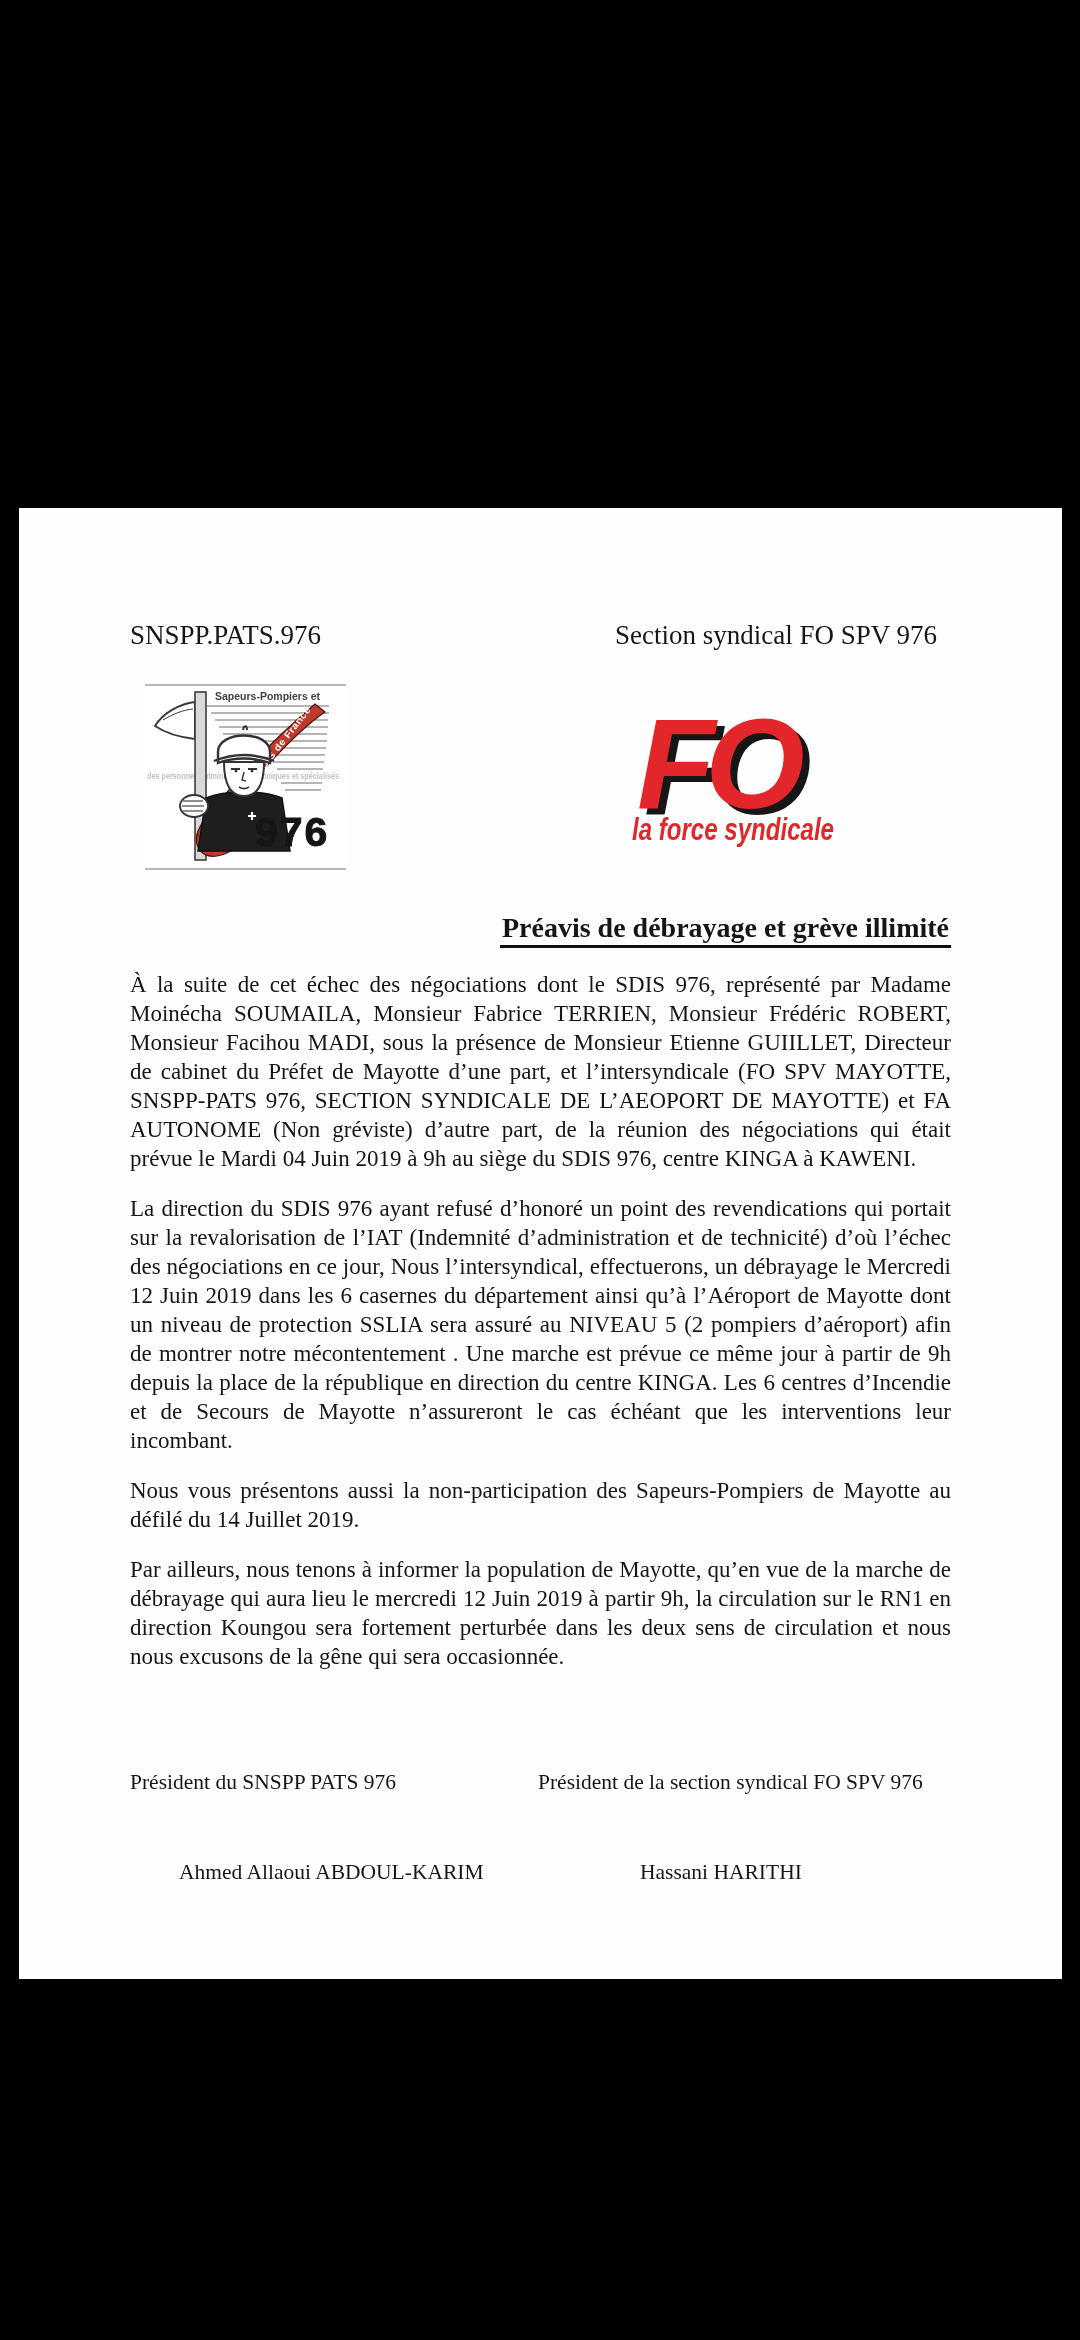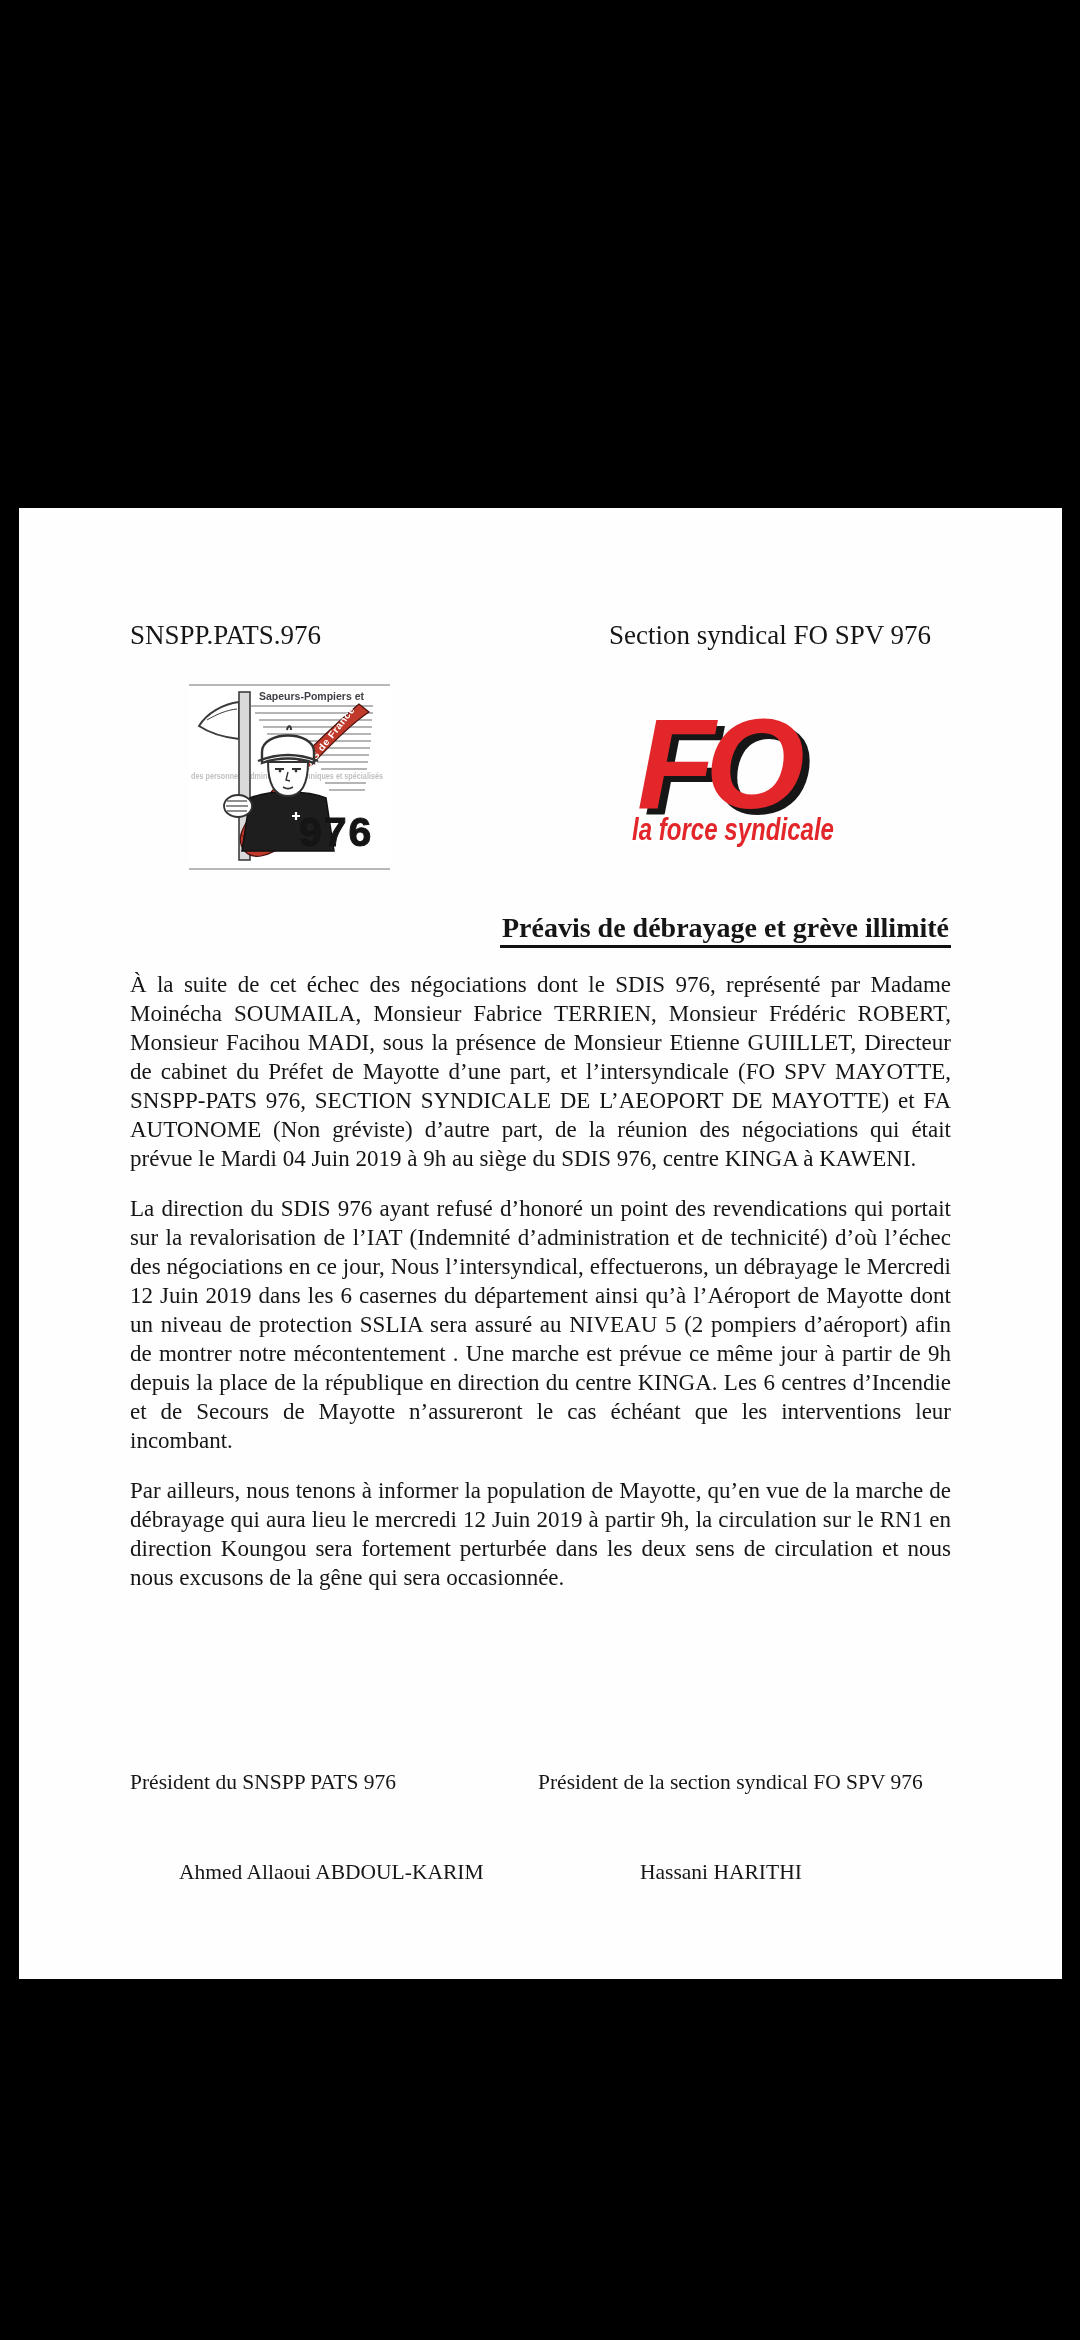--- a/index.html
+++ b/index.html
@@ -11,26 +11,26 @@
   .page {
     position:absolute; left:19px; top:508px;
     width:1043px; height:1471px;
     background:#fefefe; color:#161616;
   }
   .org-header {
     position:absolute; left:111px; top:112px; width:821px;
     display:flex; justify-content:space-between;
     font-size:27px; white-space:nowrap;gap:20px;
   }
-  .org-header .right { margin-right:20px;font-family:Liberation Serif, serif; }
+  .org-header .right { margin-right:14px;font-family:Liberation Serif, serif; }
   .logo-snspp {
     position:absolute; left:126px; top:176px;
     width:201px; height:186px; box-sizing:border-box;
     border-top:2px solid #b8b8b8; border-bottom:2px solid #b8b8b8;
-    overflow:hidden; background:#fff;margin-left:44px;
+    overflow:hidden; background:#fff;
   }
   .logo-fo {
     position:absolute; left:609px; top:184px;
     width:214px; height:160px; overflow:hidden;
   }
   .doc-title {
     position:absolute; left:111px; top:404px; width:821px;
     text-align:right; font-size:28px; font-weight:bold;
   }
   .doc-title span { border-bottom:3px solid #111; padding:0 2px 2px 2px; }
@@ -123,20 +123,21 @@
       </svg>
     </div>
 
     <div class="doc-title">
       <span>Préavis de débrayage et grève illimité</span>
     </div>
 
     <div class="body-text">
       <p>À la suite de cet échec des négociations dont le SDIS 976, représenté par Madame Moinécha SOUMAILA, Monsieur Fabrice TERRIEN, Monsieur Frédéric ROBERT, Monsieur Facihou MADI, sous la présence de Monsieur Etienne GUIILLET, Directeur de cabinet du Préfet de Mayotte d’une part, et l’intersyndicale (FO SPV MAYOTTE, SNSPP-PATS 976, SECTION SYNDICALE DE L’AEOPORT DE MAYOTTE) et FA AUTONOME (Non gréviste) d’autre part, de la réunion des négociations qui était prévue le  Mardi 04 Juin 2019 à 9h au siège du SDIS 976, centre KINGA à KAWENI.</p>
       <p>La direction du SDIS 976 ayant refusé d’honoré un point des revendications qui portait sur la revalorisation de  l’IAT (Indemnité d’administration et de technicité) d’où l’échec des négociations en ce jour, Nous l’intersyndical, effectuerons, un débrayage le Mercredi 12 Juin 2019 dans les 6 casernes du département ainsi qu’à l’Aéroport de Mayotte dont un niveau de protection SSLIA sera assuré au NIVEAU 5 (2 pompiers d’aéroport) afin de montrer notre mécontentement . Une marche est prévue ce même jour à partir de 9h depuis la place de la république en direction du centre KINGA. Les 6 centres d’Incendie et de  Secours de Mayotte n’assureront le cas échéant que les interventions leur incombant.</p>
+      <p>Nous vous présentons aussi la non-participation des Sapeurs-Pompiers de Mayotte au défilé du 14 Juillet 2019.</p>
       <p>Par ailleurs, nous tenons à informer la population de Mayotte, qu’en vue de la marche de débrayage qui aura lieu le mercredi 12 Juin 2019 à partir 9h, la circulation sur le RN1 en direction Koungou sera fortement perturbée dans les deux sens de circulation et nous nous excusons de la gêne qui sera occasionnée.</p>
     </div>
 
     <div class="sig sig-title-left">Président du SNSPP PATS 976</div>
     <div class="sig sig-title-right">Président de la section syndical FO SPV 976</div>
     <div class="sig sig-name-left">Ahmed Allaoui ABDOUL-KARIM</div>
     <div class="sig sig-name-right">Hassani HARITHI</div>
 
   </div>
 </div>

